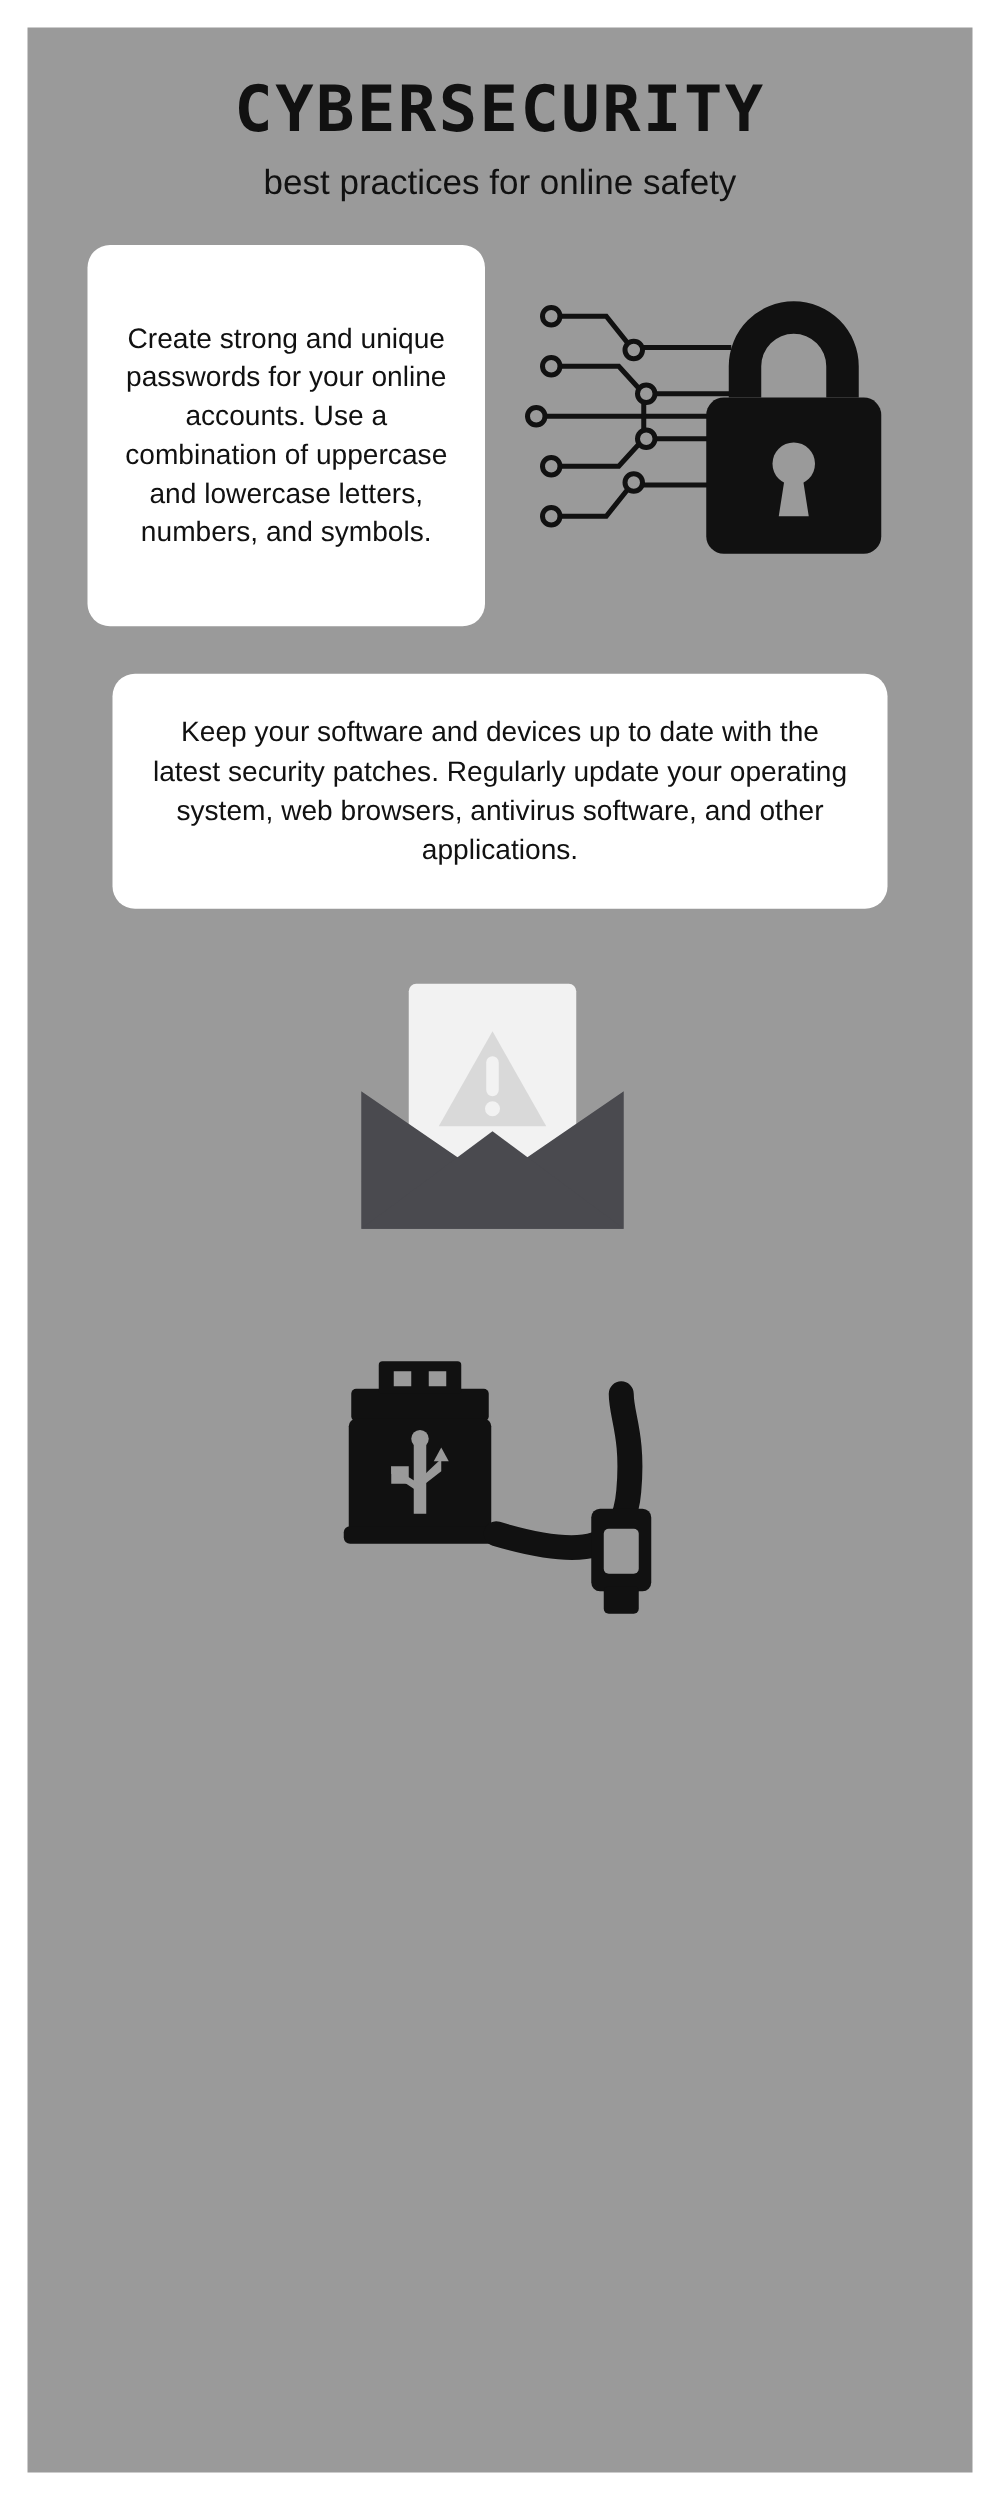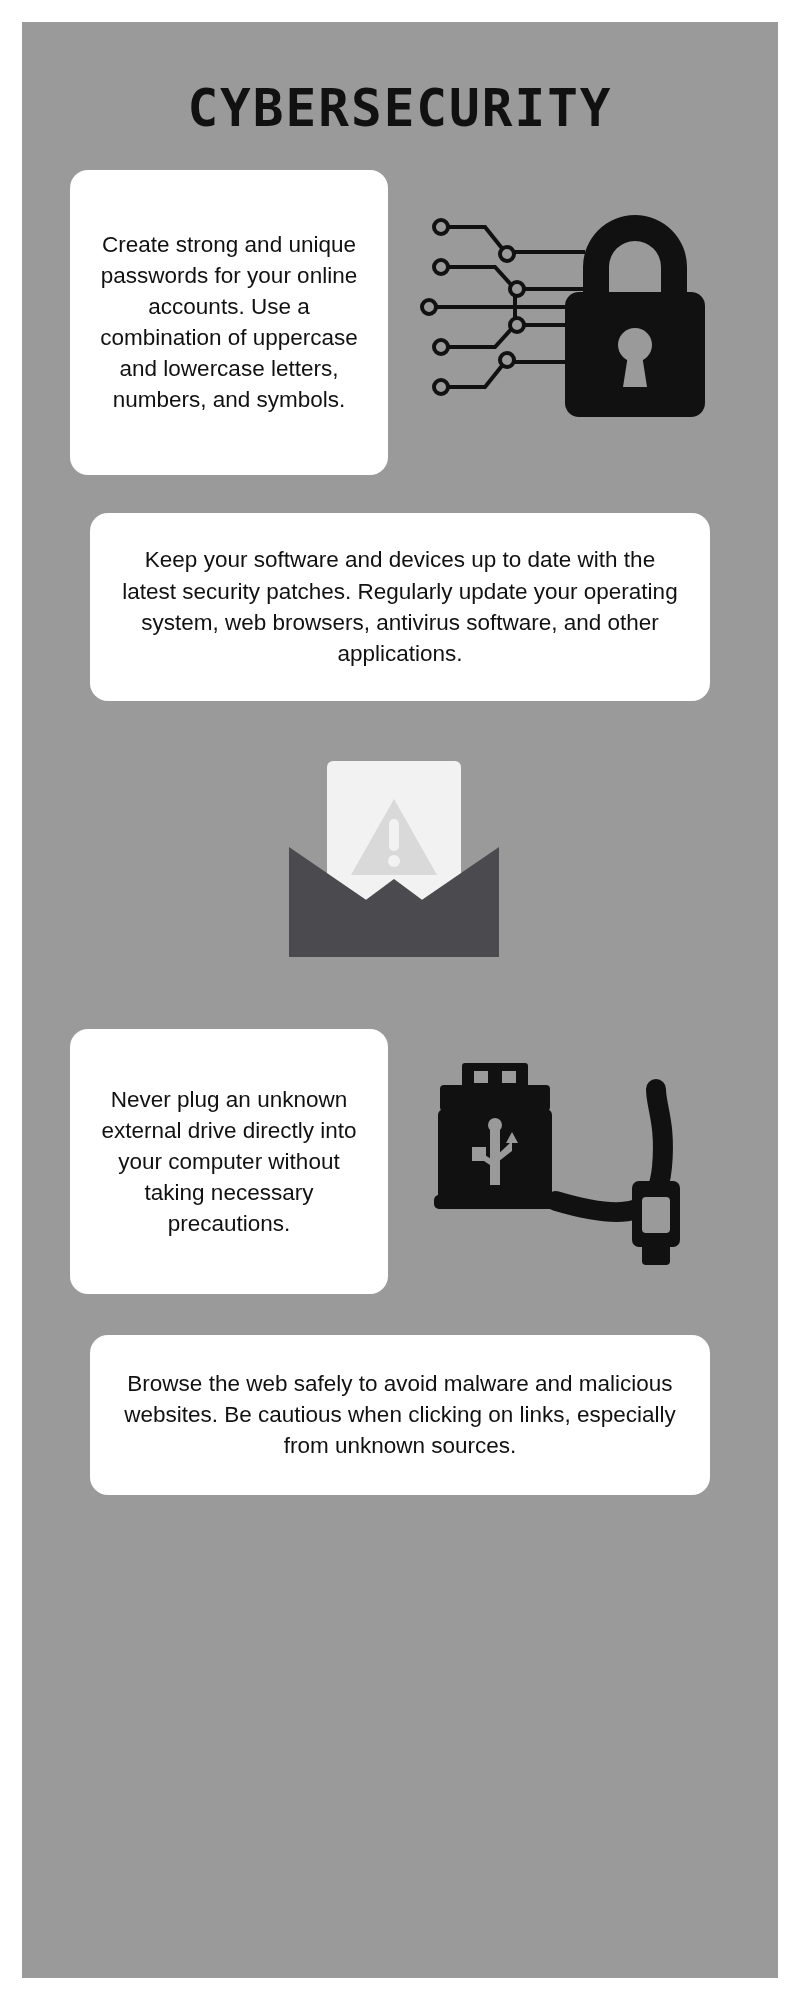--- a/index.html
+++ b/index.html
@@ -16,21 +16,21 @@
   .poster {
     position: absolute;
     left: 22px;
     top: 22px;
     width: 756px;
     height: 1956px;
     background: #9a9a9a;
     box-sizing: border-box;
   }
   .header {
-    padding-top: 60px;
+    padding-top: 40px;
     text-align: center;
   }
   .title {
     font-family: "DejaVu Sans Mono", monospace;
     font-size: 51px;
     font-weight: bold;
     letter-spacing: 2px;
     color: #111111;
     line-height: 1.05;
   }
@@ -93,20 +93,21 @@
   .lock-art svg, .mail-art svg, .usb-art svg { display: block; }
 
 </style>
 </head>
 <body>
 
 <div class="poster">
 
   <div class="header">
     <div class="title">CYBERSECURITY</div>
+    <div class="subtitle">best practices for online safety</div>
   </div>
 
   <div class="rows">
 
     <div class="row" style="margin-top:4px;">
       <div class="card card-narrow">
         <span>Create strong and unique passwords for your online accounts. Use a combination of uppercase and lowercase letters, numbers, and symbols.</span>
       </div>
       <div class="gap"></div>
       <div class="art lock-art">
@@ -157,23 +158,20 @@
           <path d="M20 108 L125 180 L230 108 L125 40 Z" fill="#4a4a4f" opacity="0"></path>
           <path d="M20 218 L125 140 L230 218 Z" fill="#4a4a4f"></path>
           <path d="M20 108 L125 186 L230 108 V114 L125 192 L20 114 Z" fill="#ffffff" opacity="0"></path>
         </svg>
       </div>
       <div class="gap"></div>
     </div>
 
 
     <div class="row">
-      <div class="card card-narrow" style="min-height:265px;">
-        <span>Never plug an unknown external drive directly into your computer without taking necessary precautions.</span>
-      </div>
       <div class="gap"></div>
       <div class="art usb-art">
         <svg width="290" height="270" viewBox="0 0 290 270" aria-hidden="true">
 
           <rect x="20" y="58" width="110" height="26" rx="4" fill="#111111"></rect>
           <rect x="42" y="36" width="66" height="26" rx="3" fill="#111111"></rect>
           <rect x="54" y="44" width="14" height="12" fill="#9a9a9a"></rect>
           <rect x="82" y="44" width="14" height="12" fill="#9a9a9a"></rect>
           <rect x="18" y="82" width="114" height="92" rx="6" fill="#111111"></rect>
           <g fill="#9a9a9a">
@@ -188,20 +186,15 @@
 
           <path d="M136 174 C 210 196, 238 186, 242 140 C 246 96, 236 80, 236 62" stroke="#111111" stroke-width="20" fill="none" stroke-linecap="round"></path>
 
           <rect x="212" y="154" width="48" height="66" rx="7" fill="#111111"></rect>
           <rect x="222" y="170" width="28" height="36" rx="4" fill="#9a9a9a"></rect>
           <rect x="222" y="216" width="28" height="22" rx="4" fill="#111111"></rect>
         </svg>
       </div>
     </div>
 
-    <div class="row wide">
-      <div class="card card-full" style="min-height:160px;">
-        <span>Browse the web safely to avoid malware and malicious websites. Be cautious when clicking on links, especially from unknown sources.</span>
-      </div>
-    </div>
 
   </div>
 </div>
 
 </body></html>

